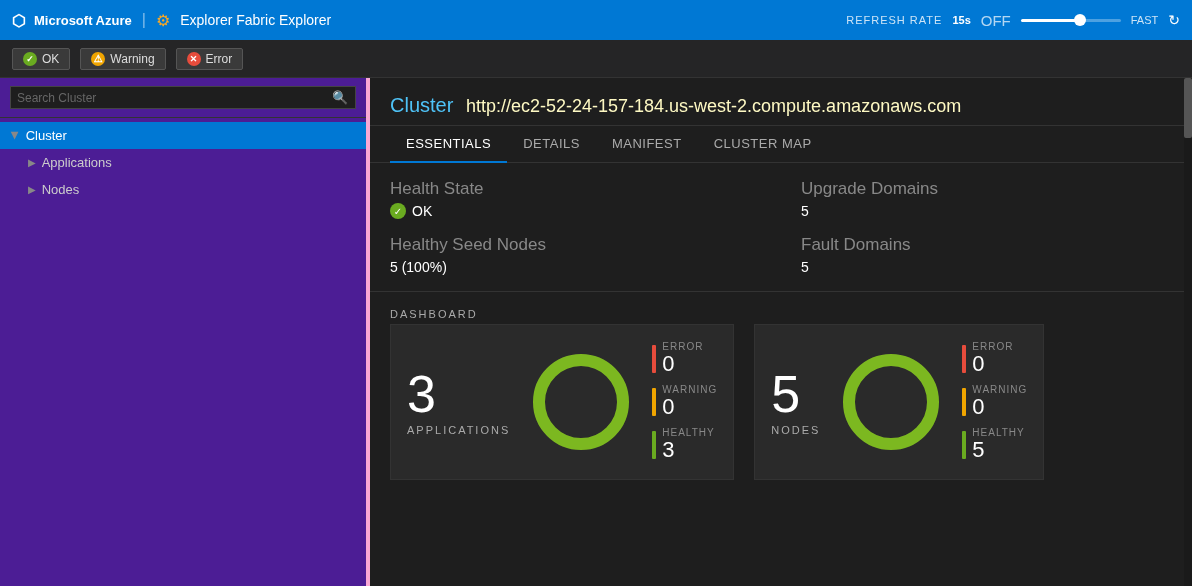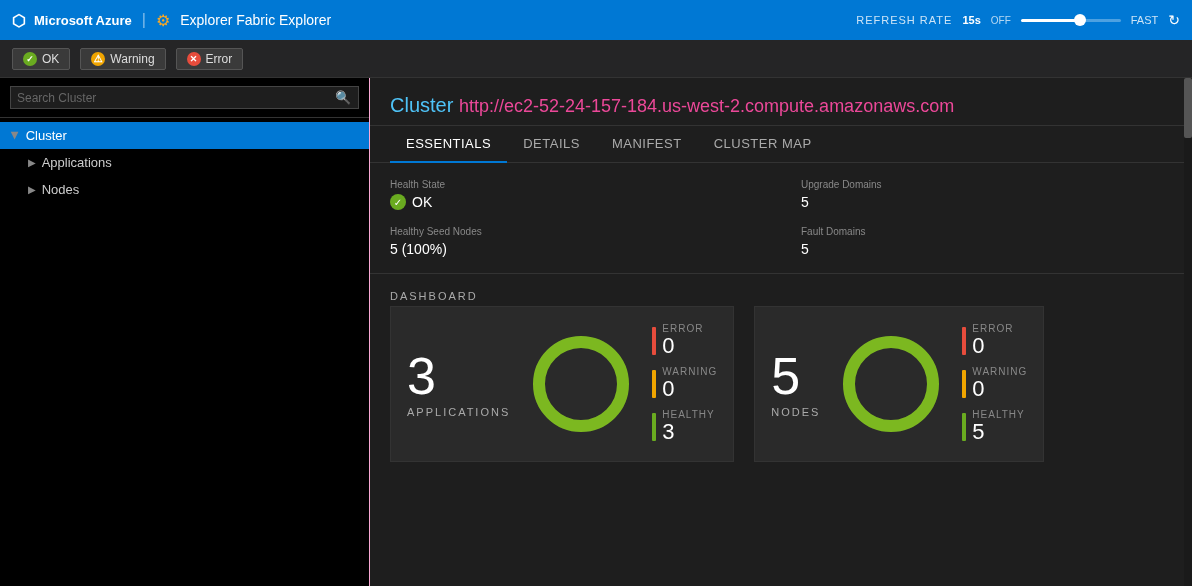--- a/index.html
+++ b/index.html
@@ -41,21 +41,21 @@
     .top-nav-right {
       margin-left: auto;
       display: flex;
       align-items: center;
       gap: 10px;
       color: white;
       font-size: 12px;
     }
     .refresh-label { color: rgba(255,255,255,0.8); letter-spacing: 1px; font-size: 11px; }
     .refresh-value { color: white; font-weight: bold; font-size: 11px; }
-    .refresh-off { color: rgba(255,255,255,0.7); font-size: 10px; }
+    .refresh-off { color: rgba(255,255,255,0.7); font-size: 15px; }
     .refresh-slider {
       -webkit-appearance: none;
       width: 100px;
       height: 3px;
       background: linear-gradient(to right, #fff 60%, rgba(255,255,255,0.3) 60%);
       border-radius: 2px;
       outline: none;
     }
     .refresh-slider::-webkit-slider-thumb {
       -webkit-appearance: none;
@@ -101,22 +101,22 @@
 
     
     .main-layout {
       display: flex;
       height: calc(586px - 40px - 38px);
     }
 
     
     .sidebar {
       width: 370px;
-      background: #000000;
-      border-right: 1px solid #f9a8d4;
+      background: #4c1d95;
+      border-right: 4px solid #f9a8d4;
       flex-shrink: 0;
       display: flex;
       flex-direction: column;
     }
     .search-box {
       padding: 8px 10px;
       border-bottom: 1px solid #333;
     }
     .search-input-wrap {
       display: flex;
@@ -197,21 +197,21 @@
     
     .essentials {
       padding: 16px 20px;
       display: grid;
       grid-template-columns: 1fr 1fr;
       gap: 16px 40px;
       border-bottom: 1px solid #333;
     }
     .essentials-field label {
       display: block;
-      font-size: 10px;
+      font-size: 17px;
       color: #888;
       margin-bottom: 4px;
     }
     .essentials-field .value {
       color: #fff;
       font-size: 14px;
       display: flex;
       align-items: center;
       gap: 6px;
     }
@@ -384,21 +384,21 @@
       </div>
     </div>
   </div>
 
   <div class="content">
 
     <div class="cluster-header">
       <div class="cluster-title">
         <span>Cluster</span>
         <span style="color:#8ec5fc;"> </span>
-        <span style="color:#ec4899; font-size:18px;">http://ec2-52-24-157-184.us-west-2.compute.amazonaws.com</span>
+        <span style="color:#fef9c3; font-size:18px;margin-left:7px;">http://ec2-52-24-157-184.us-west-2.compute.amazonaws.com</span>
       </div>
     </div>
 
     <div class="tabs">
       <div class="tab active">ESSENTIALS</div>
       <div class="tab">DETAILS</div>
       <div class="tab">MANIFEST</div>
       <div class="tab">CLUSTER MAP</div>
     </div>
 

